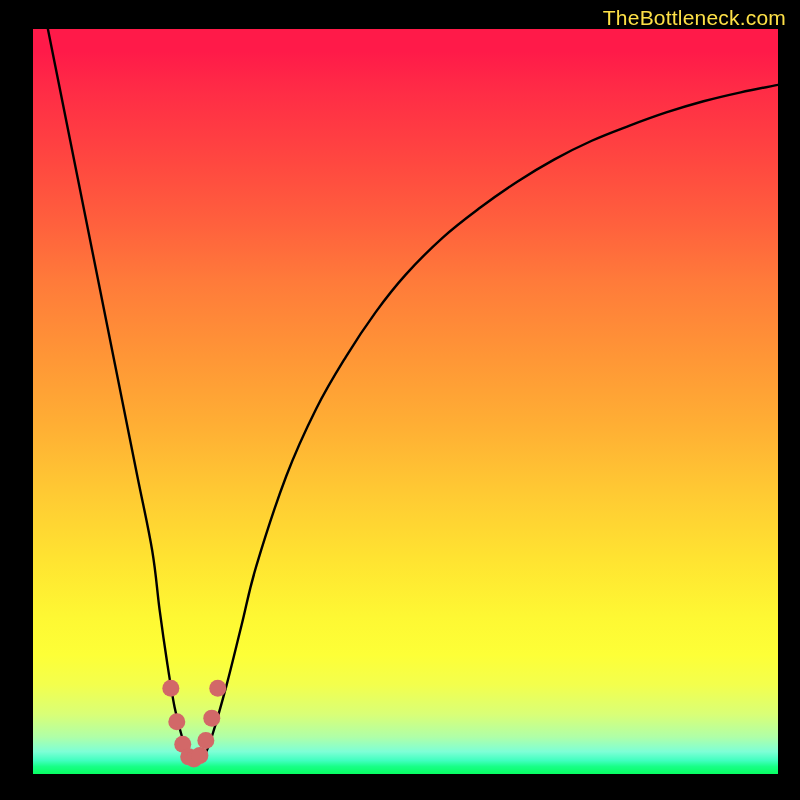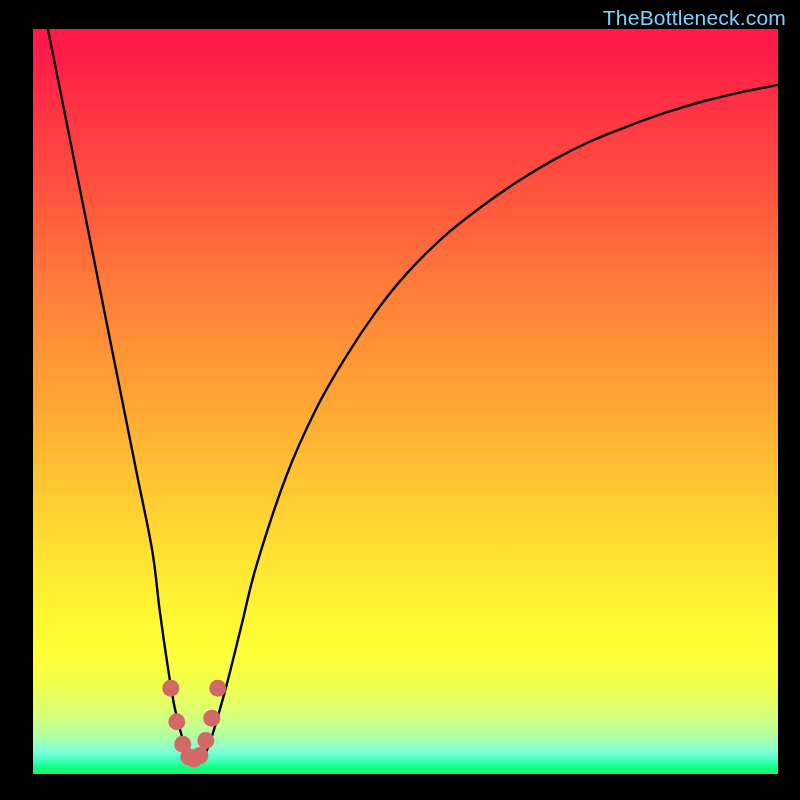--- a/index.html
+++ b/index.html
@@ -42,21 +42,21 @@
       #7effd6 97%,
       #40ffbf 98.2%,
       #18ff87 99%,
       #07ff62 100%
     );
   }
   .watermark {
     position: absolute;
     top: 6px;
     right: 14px;
-    color: #7dd3fc;
+    color: #fde047;
     font-size: 21px;
     font-weight: 500;
     letter-spacing: 0.2px;
     user-select: none;
   }
   svg.curve {
     position: absolute;
     inset: 0;
     width: 100%;
     height: 100%;

